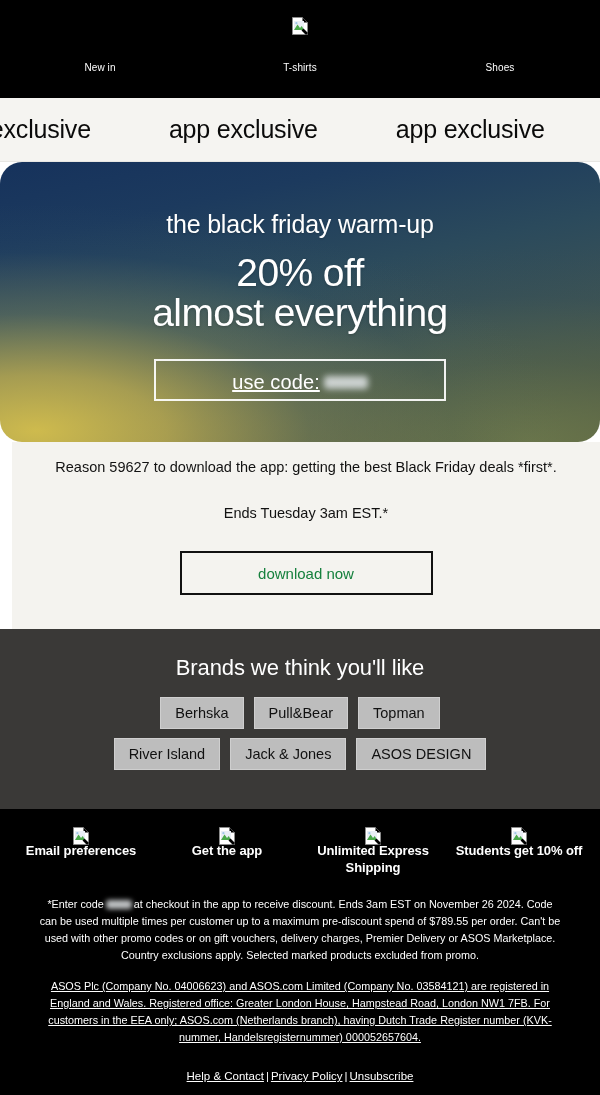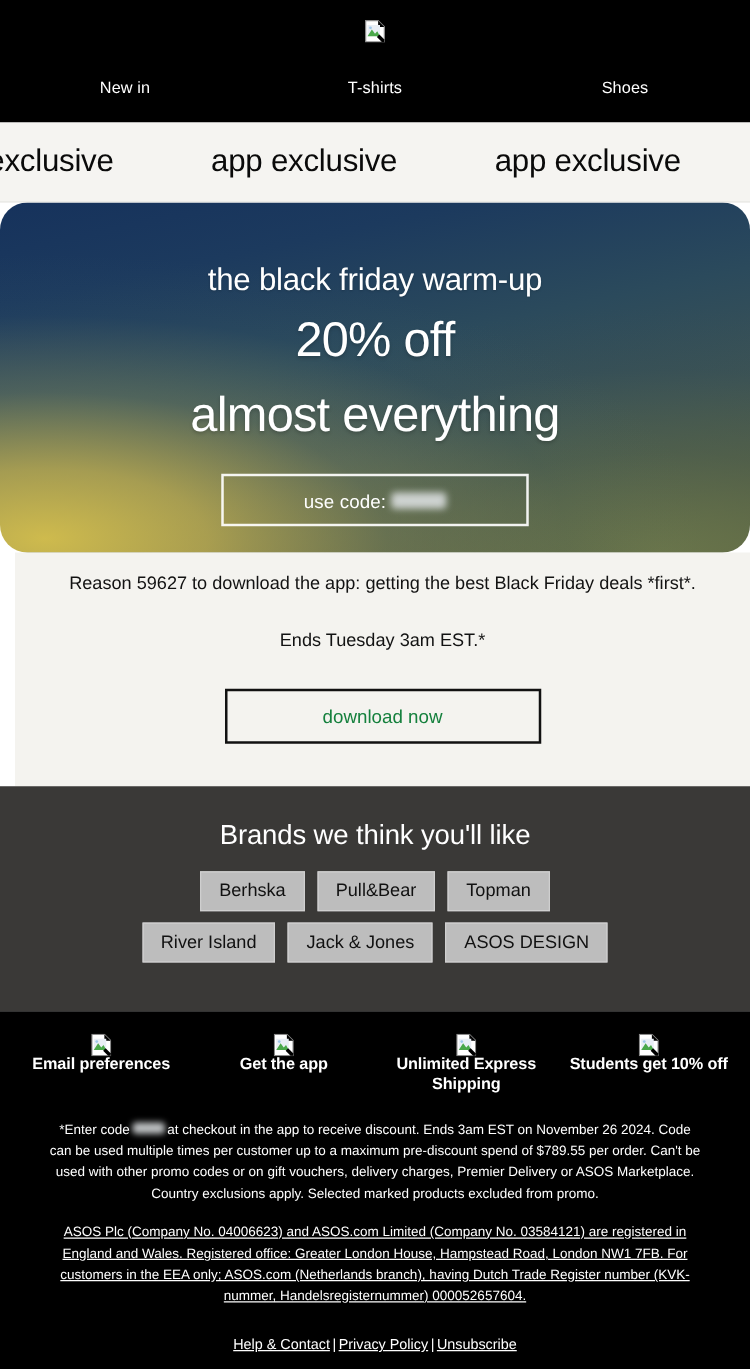--- a/index.html
+++ b/index.html
@@ -41,21 +41,21 @@
   .broken-img svg { display: block; }
   .navlinks {
     display: flex;
     align-items: center;
     padding: 10px 0 0 0;
   }
   .navlink {
     flex: 1 1 33.333%;
     text-align: center;
     color: #ffffff;
-    font-size: 13px;
+    font-size: 10px;
     letter-spacing: .1px;
     text-decoration: none;
     display: block;
   }
 
   
   .marquee {
     background: #f5f4f1;
     height: 64px;
     overflow: hidden;
@@ -105,32 +105,33 @@
     text-shadow: 0 1px 2px rgba(0,0,0,.18);
   }
   .hero-big {
     font-size: 39px;
     font-weight: 400;
     line-height: 1.02;
     letter-spacing: -.6px;
     margin: 0;
     text-shadow: 0 1px 3px rgba(0,0,0,.2);
   }
-  .hero-big .line2 { display: block; margin-top: 20px; }
+  .hero-big .line2 { display: block; margin-top: 0; }
   .code-box {
-    width: 246px;
+    width: 292px;
     margin: 26px auto 0 auto;
     border: 2px solid rgba(255,255,255,.92);
     height: 42px;
     line-height: 42px;
-    font-size: 15px;
+    font-size: 20px;
     letter-spacing: .1px;
     color: #ffffff;
     box-sizing: border-box;
     text-align: center;
+    text-decoration: underline;
   }
   .redacted {
     display: inline-block;
     width: 44px;
     height: 13px;
     background: rgba(225,228,230,.85);
     border-radius: 3px;
     vertical-align: middle;
     margin-left: 4px;
     position: relative;

